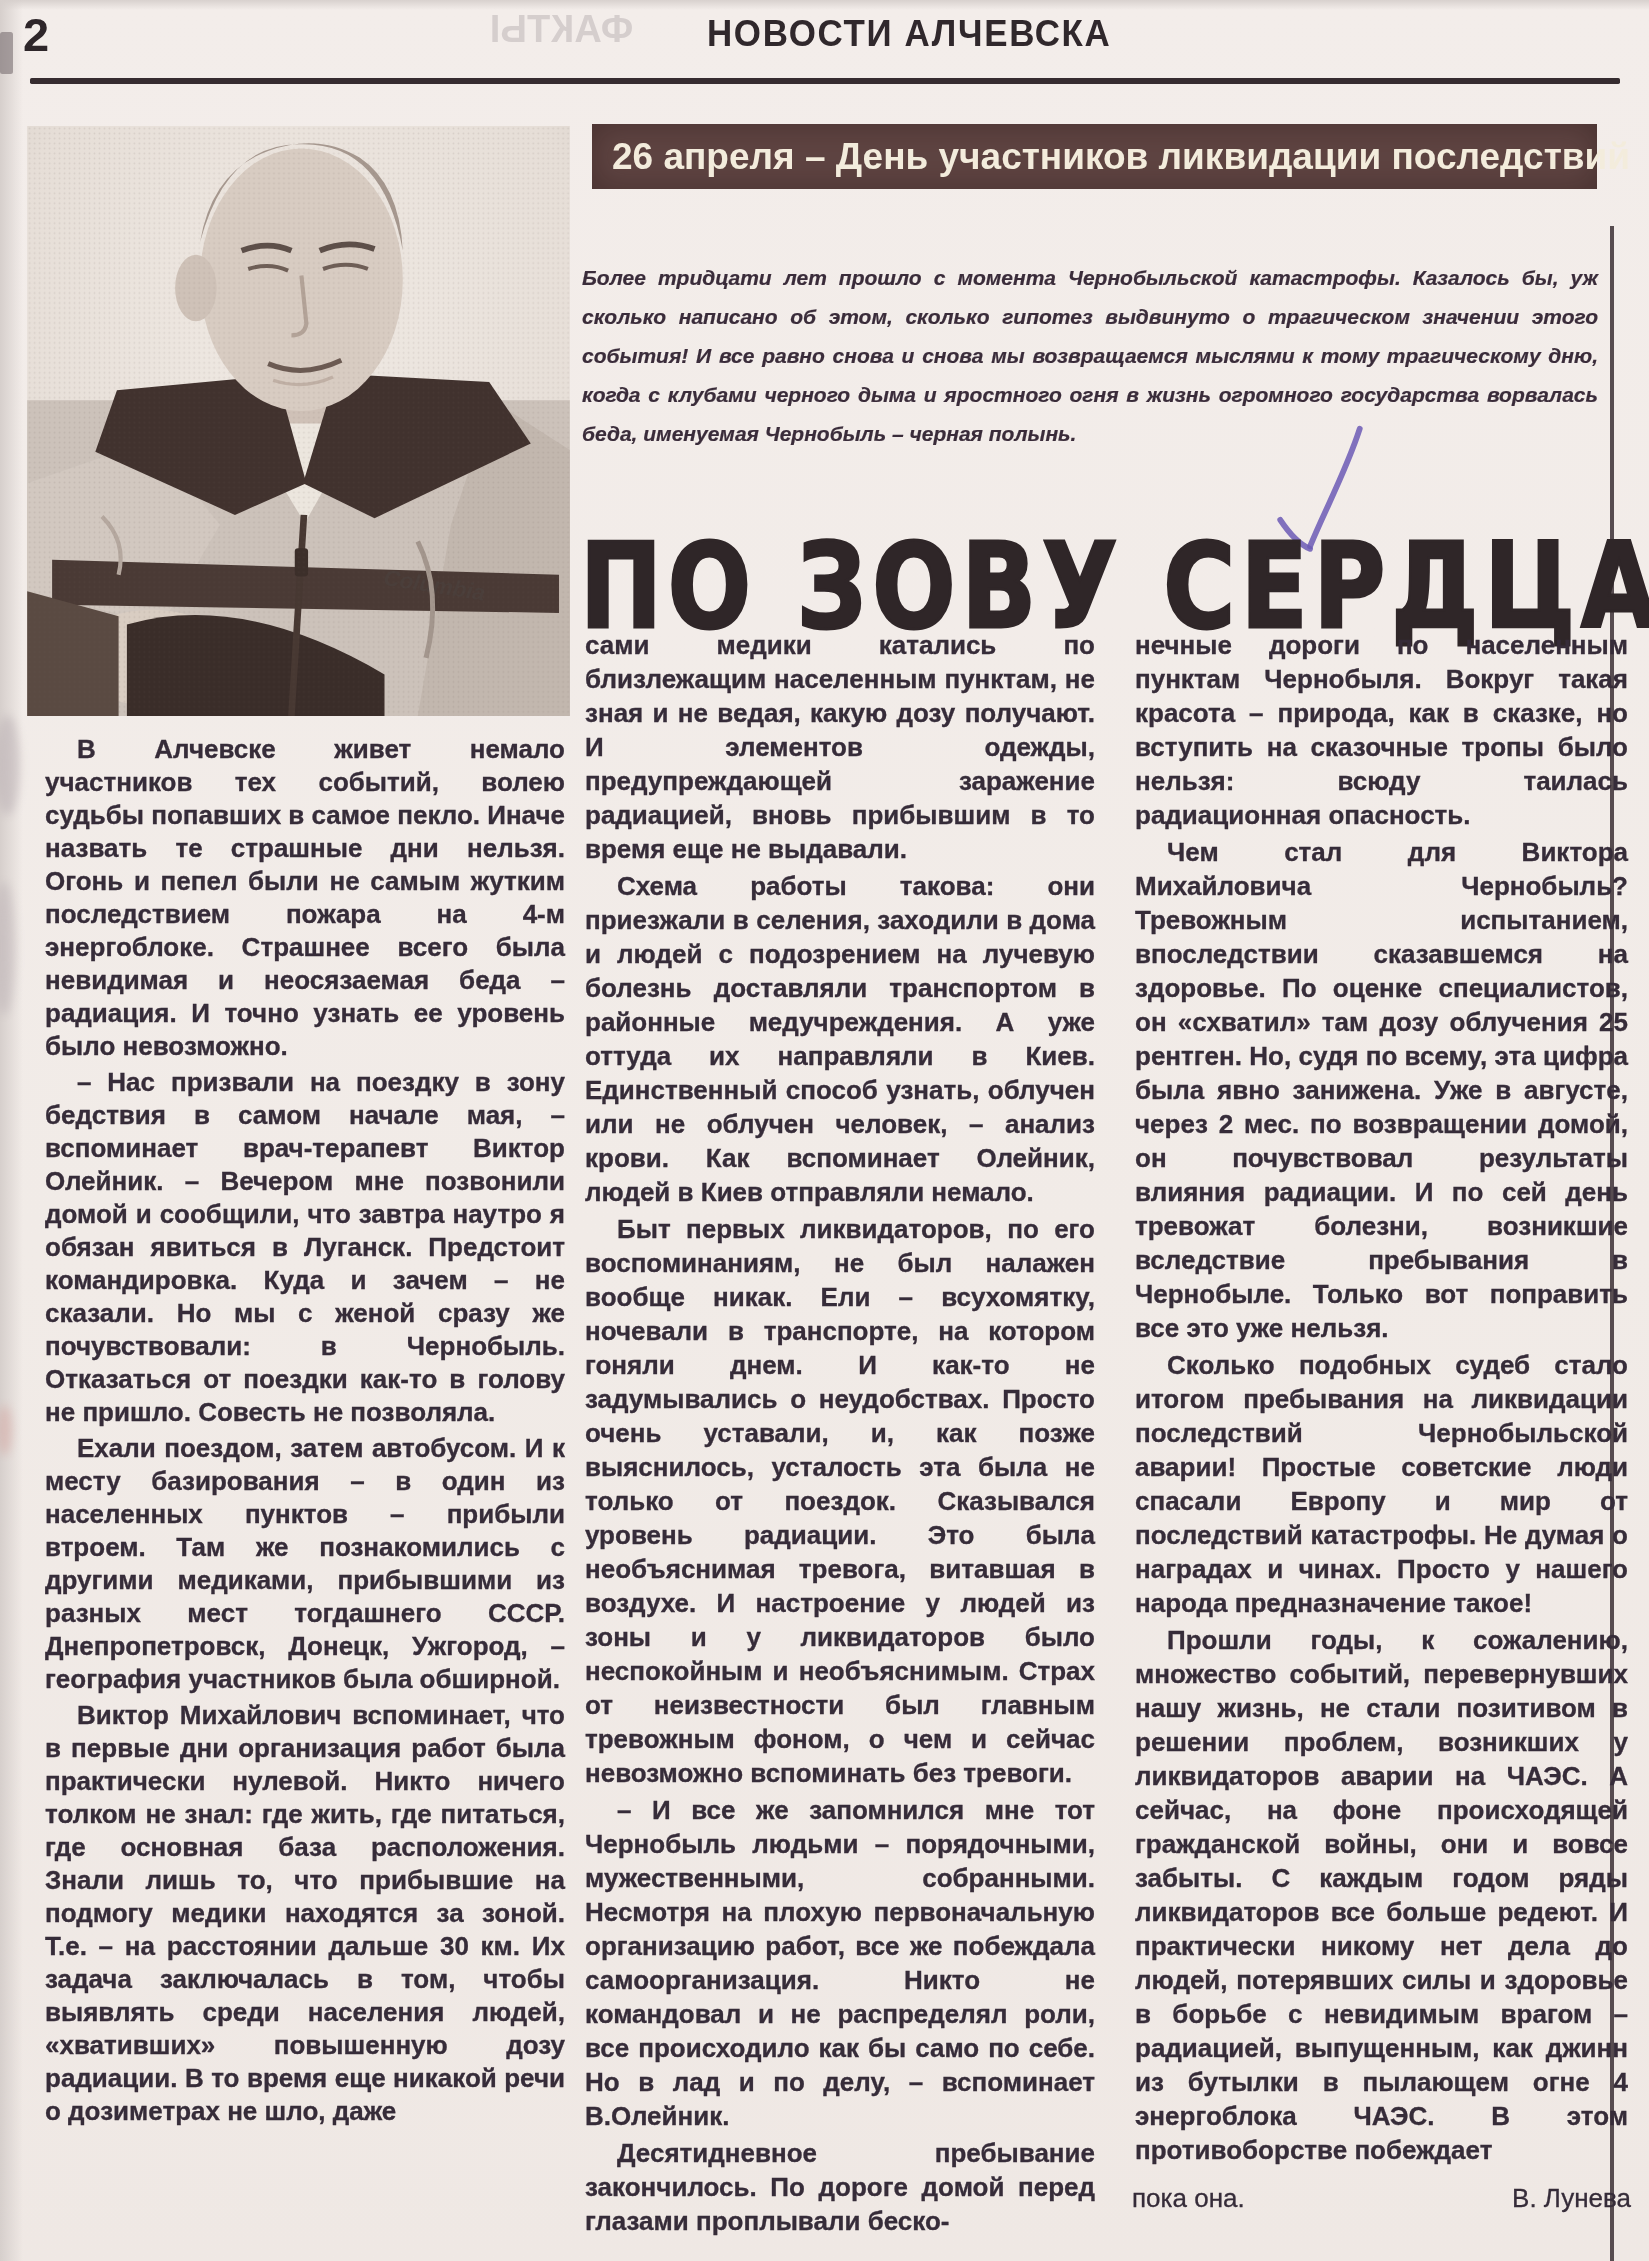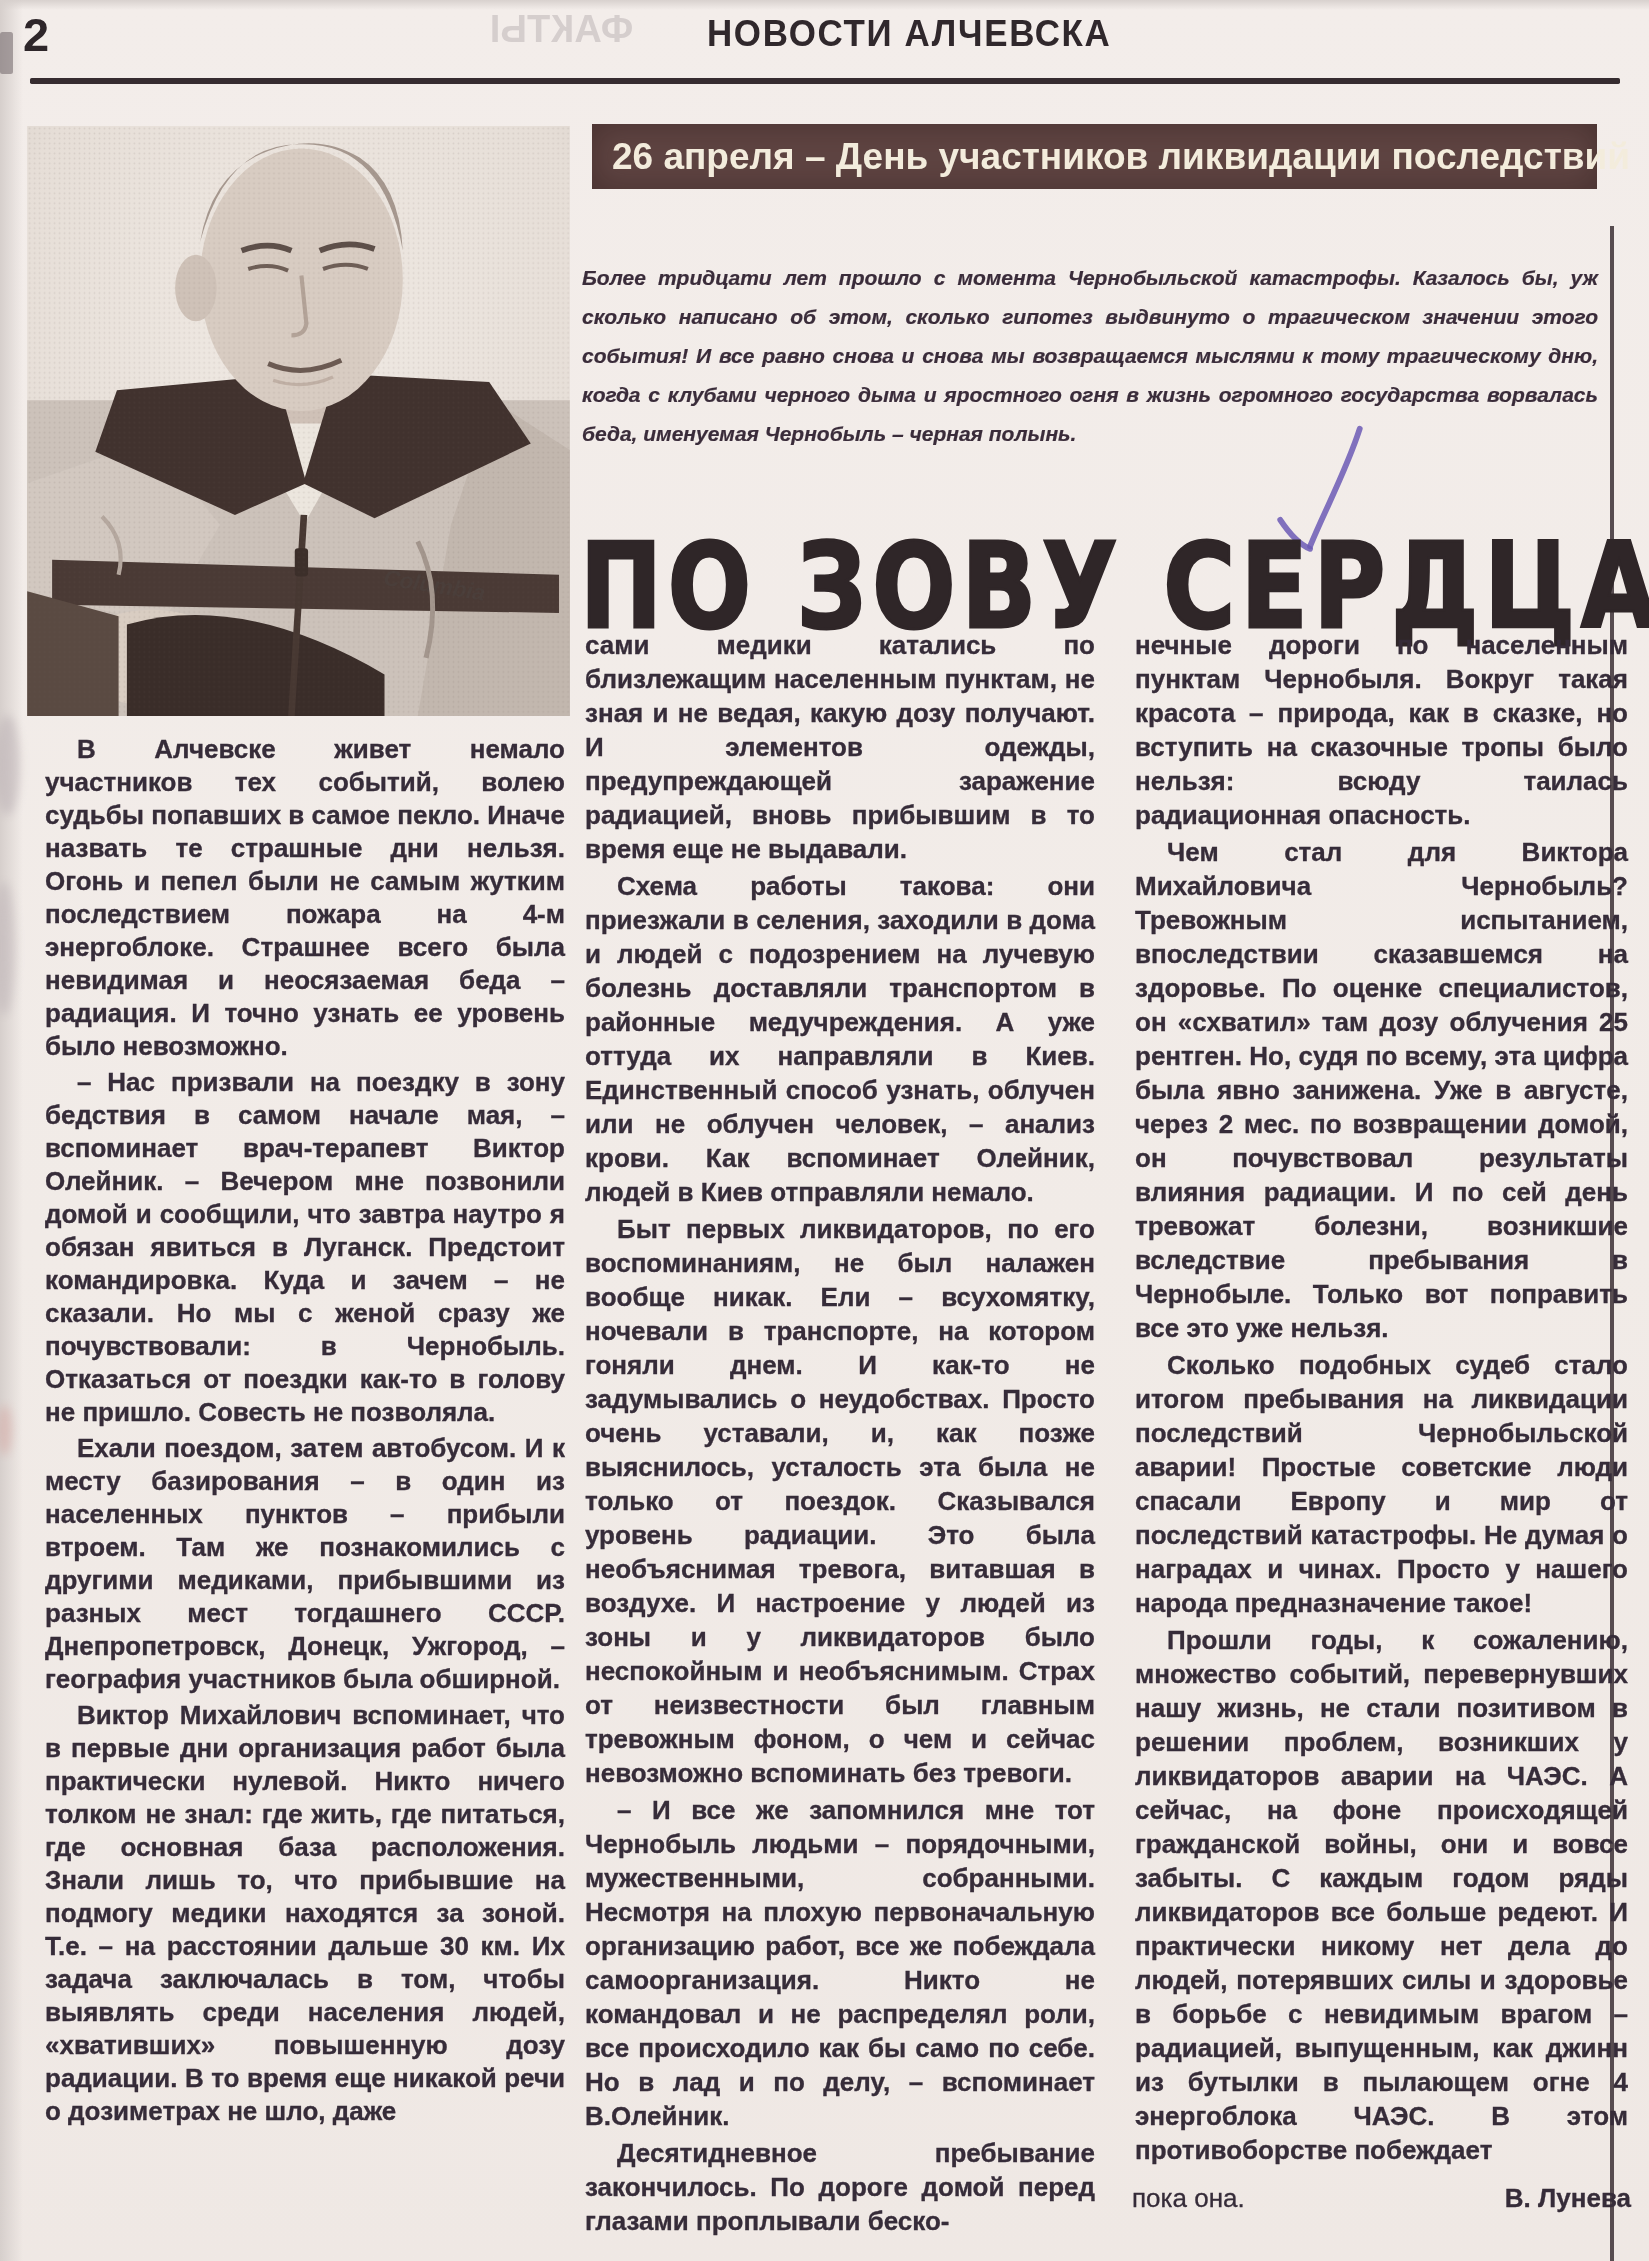--- a/index.html
+++ b/index.html
@@ -38,21 +38,21 @@
             font-weight:bold;font-size:98px;line-height:1;letter-spacing:5.8px;white-space:nowrap;
             color:#2f2628;-webkit-text-stroke:2.5px #2f2628;transform:scale(1.0,1.2);transform-origin:left top;}
   
   .col{position:absolute;text-align:justify;font-size:26px;color:#362c39;-webkit-text-stroke:0.3px;}
   .col p{margin:3px;text-indent:32px;font-weight:bold;}
   .col p.cont{text-indent:0;}
   .col-left{left:42px;top:730px;width:526px;line-height:33px;}
   .col-mid{left:582px;top:625px;width:516px;line-height:34px;}
   .col-right{left:1132px;top:625px;width:499px;line-height:34px;}
   .sig-row{display:flex;justify-content:space-between;margin-top:14px;}
-  .sig-row .author{font-weight:bold;}
+  .sig-row .author{font-weight:normal;}
   
   .photo{position:absolute;left:27.4px;top:126px;width:543px;height:590px;}
 </style>
 </head>
 <body>
 
 <div class="page">
 
   <div class="edge-top"></div>
   <div class="edge-left"></div>

